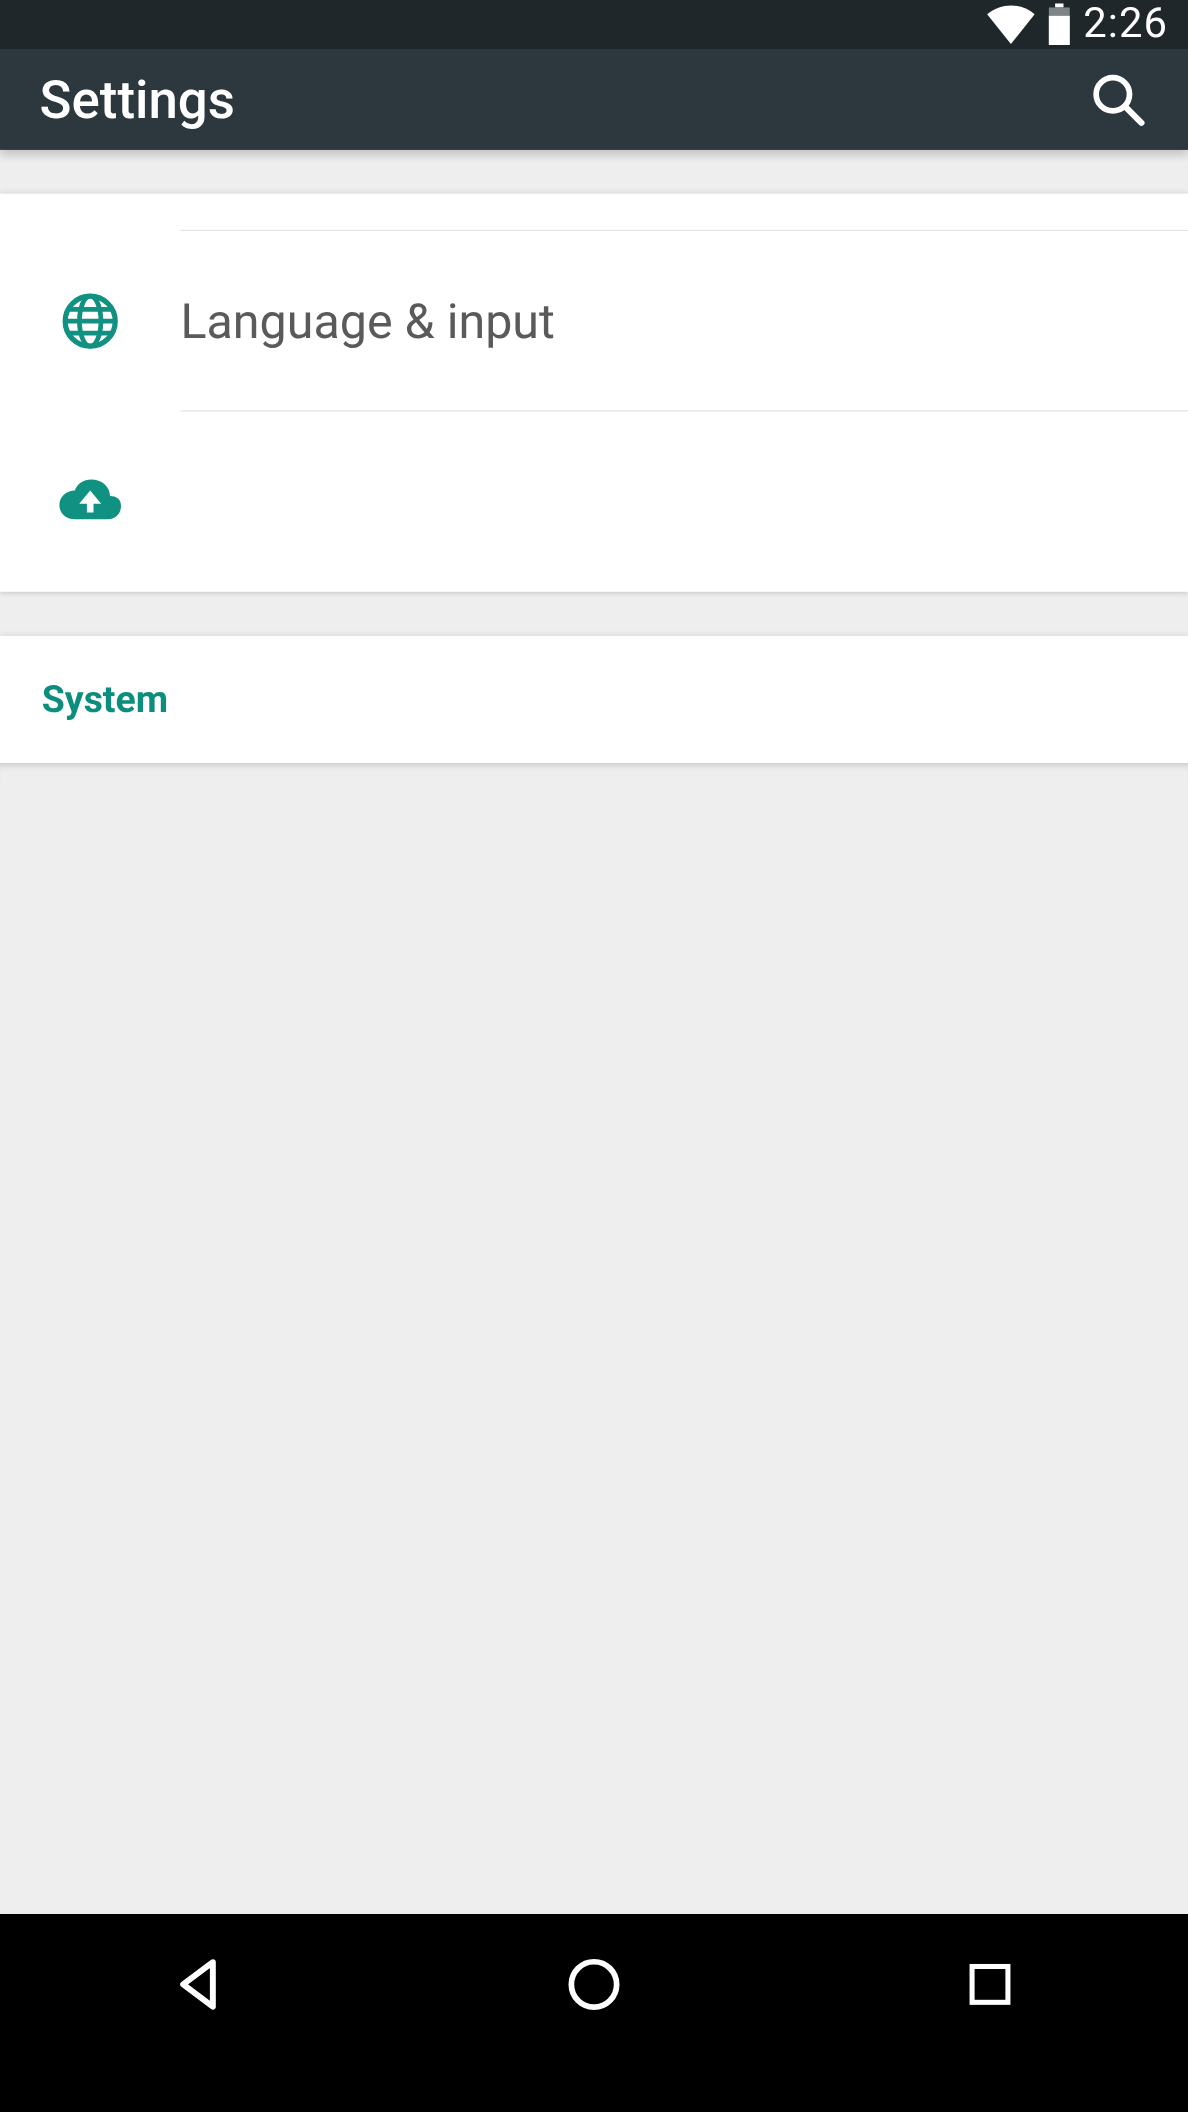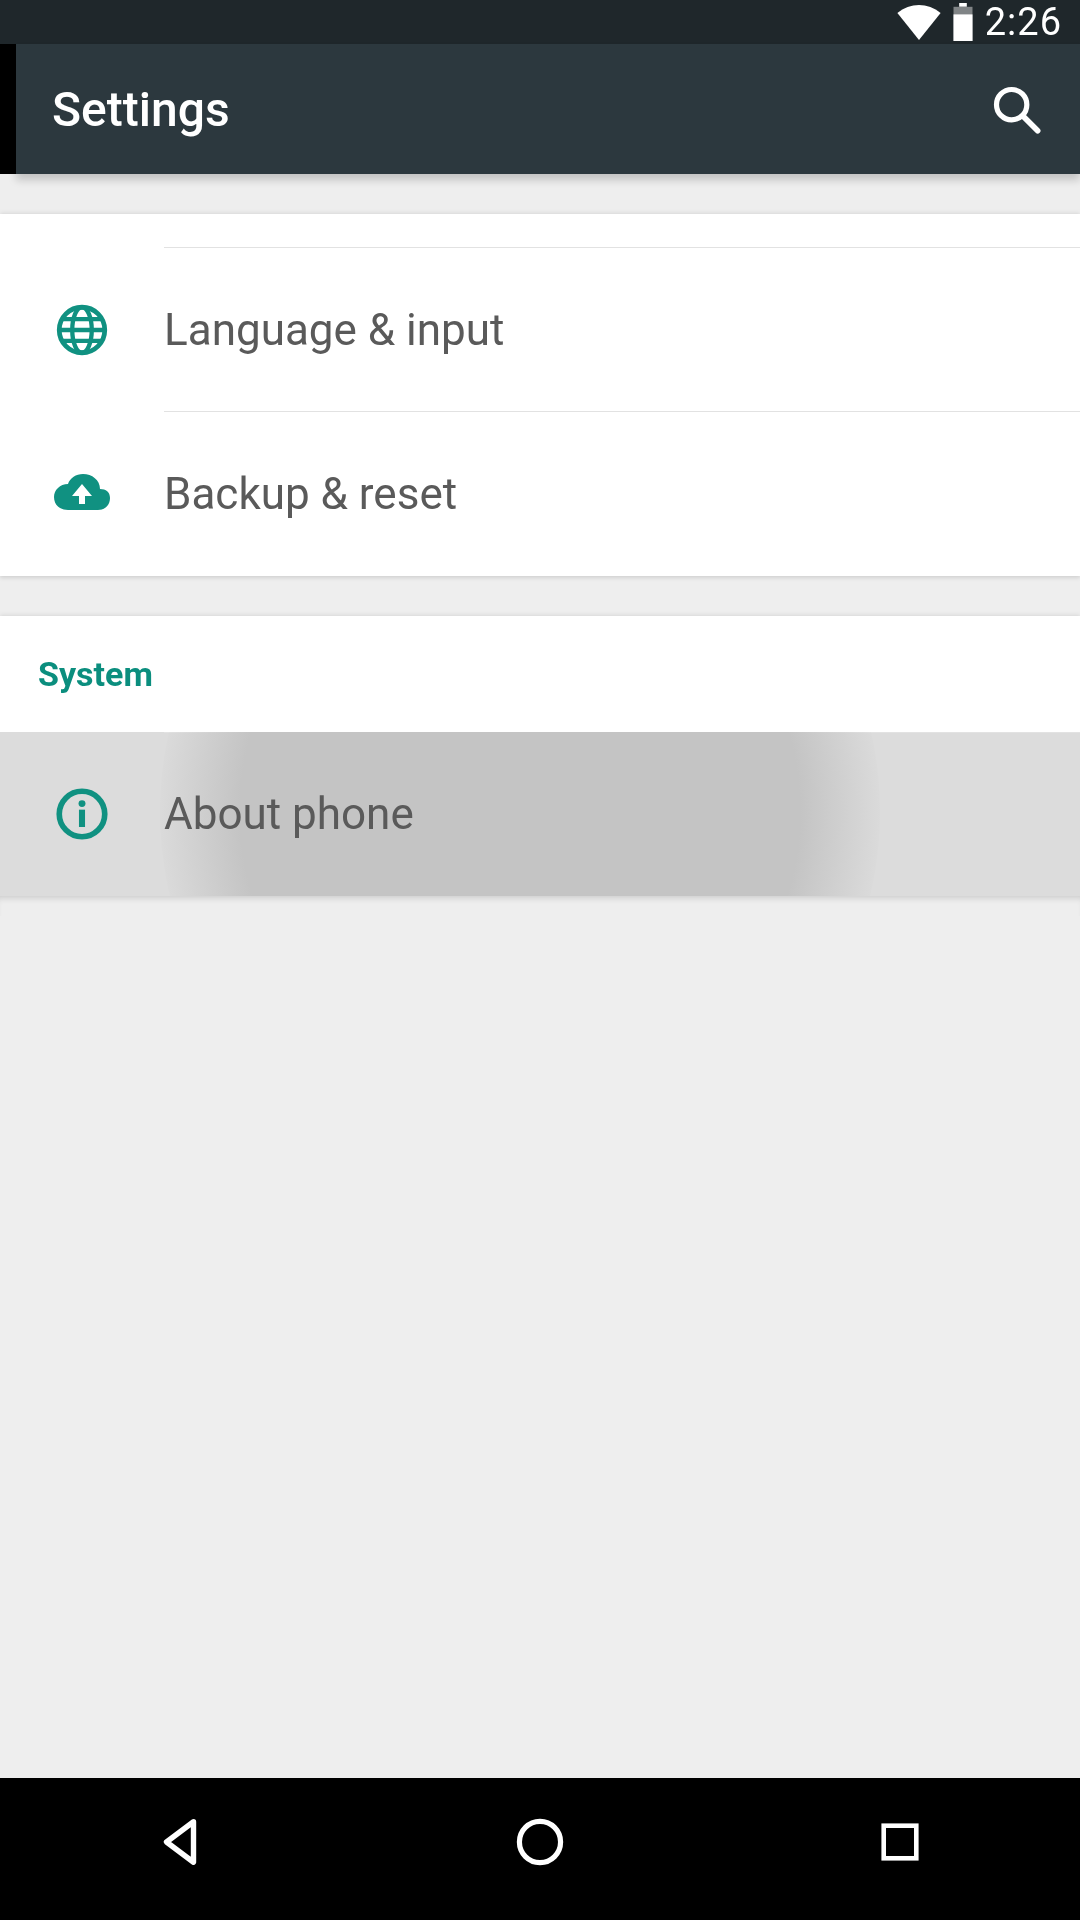--- a/index.html
+++ b/index.html
@@ -13,30 +13,29 @@
     justify-content: flex-end;
     align-items: center;
     padding-right: 18px;
     gap: 10px;
   }
   .status-time { color: #fff; font-size: 38px; font-weight: 400; letter-spacing: 1px; }
   .status-icon { display: flex; align-items: center; }
   
   
   .app-bar {
-    height: 130px;
+    height: 92px;
     background: #2c383e;
     display: flex;
     align-items: center;
     justify-content: space-between;
     padding: 0 36px;
     box-shadow: 0 6px 8px rgba(0,0,0,0.18);
     position: relative;
     z-index: 2;
-    margin-left: 16px;
   }
   .app-title { color: #fff; font-size: 48px; font-weight: 500; }
   .search-btn { width: 56px; height: 56px; display:flex; align-items:center; justify-content:center; background:none; border:none; }
   
   
   .content {
     height: calc(1920px - 58px - 130px - 128px);
     background: #eeeeee;
     overflow: hidden;
     position: relative;
@@ -179,44 +178,29 @@
     </div>
     <div class="row">
       <div class="icon-slot">
         <span>
           <svg width="60" height="44" viewBox="0 0 30 22">
             <path class="teal" d="M24 8.5 C24 4 20 1 15.5 1 C12 1 9 3 8 6 C4 6 1 9 1 12.5 C1 16.5 4 19 8 19 L23 19 C27 19 29 16 29 13 C29 10 27 8.5 24 8.5 Z"></path>
             <path fill="#fff" d="M15 6 L20 12 L16.5 12 L16.5 16 L13.5 16 L13.5 12 L10 12 Z"></path>
           </svg>
         </span>
       </div>
-      <div class="label">Backup &amp; reset</div>
     </div>
   </div>
 
   <div class="panel">
     <div class="section-header">System</div>
 
 
 
 
-    <div class="row pressed">
-      <div class="top-divider"></div>
-      <div class="ripple"></div>
-      <div class="icon-slot">
-        <span>
-          <svg width="52" height="52" viewBox="0 0 24 24">
-            <circle cx="12" cy="12" r="10.5" class="teal-stroke" stroke-width="2.6"></circle>
-            <circle cx="12" cy="7.2" r="1.6" class="teal"></circle>
-            <rect x="10.6" y="10" width="2.8" height="8" class="teal"></rect>
-          </svg>
-        </span>
-      </div>
-      <div class="label">About phone</div>
-    </div>
   </div>
   <div class="spacer-below"></div>
 
 </div>
 
 <div class="nav-bar">
   <button class="nav-btn">
     <span>
       <svg width="54" height="54" viewBox="0 0 24 24">
           <path d="M18 3 L6 12 L18 21 Z" fill="none" stroke="#fff" stroke-width="2.4" stroke-linejoin="round"></path>

